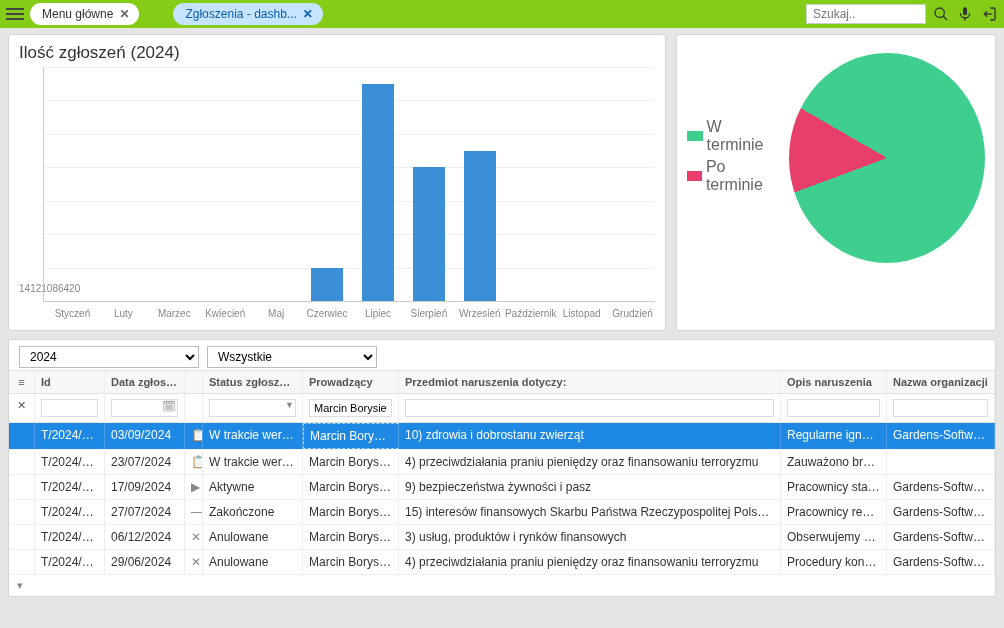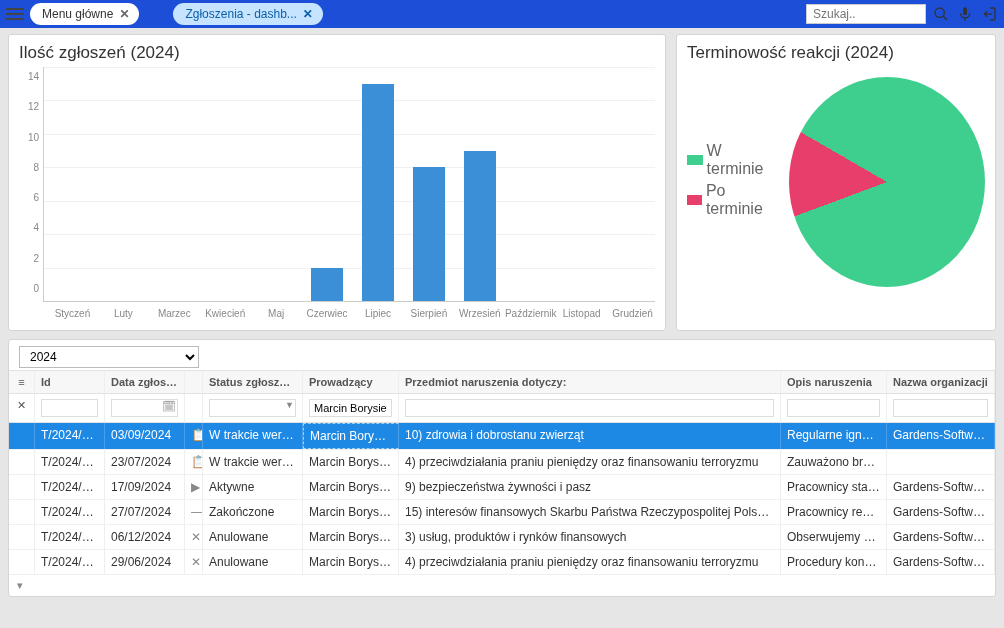--- a/index.html
+++ b/index.html
@@ -1,33 +1,33 @@
 <!DOCTYPE html>
 <html><head>
 <meta charset="utf-8">
 <style>
 * { box-sizing: border-box; margin: 0; padding: 0; }
 body { font-family: -apple-system, BlinkMacSystemFont, "Segoe UI", Arial, sans-serif; background: #e6e6e6; font-size: 13px; color: #333; width: 1004px; height: 628px; overflow: hidden; }
-.toolbar { height: 28px; background: #1d4ed8; display: flex; align-items: center; padding: 0 6px; gap: 6px; }
+.toolbar { height: 28px; background: #84cc16; display: flex; align-items: center; padding: 0 6px; gap: 6px; }
 .hamburger { width: 18px; height: 18px; display: flex; flex-direction: column; justify-content: center; gap: 3px; cursor: pointer; }
 .hamburger span { height: 2px; background: #444; }
 .tab { background: #fff; border-radius: 14px; padding: 4px 10px 4px 12px; display: inline-flex; align-items: center; gap: 6px; font-size: 12px; cursor: pointer; }
 .tab.active { background: #c6e4ff; color: #0a5fa8; margin-left: 28px; }
 .tab .x { color: #666; cursor: pointer; font-weight: bold; }
 .tab.active .x { color: #0a5fa8; }
 .spacer { flex: 1; }
 .search-box { width: 120px; height: 20px; font-size: 12px; padding: 2px 6px; border: 1px solid #ccc; background: #fff; }
 .tb-icon { width: 18px; height: 18px; display: flex; align-items: center; justify-content: center; cursor: pointer; color: #333; }
 .content { padding: 6px 8px; display: flex; gap: 10px; }
 .card { background: #fff; border: 1px solid #d5d5d5; border-radius: 3px; padding: 8px 10px; }
 .card-left { flex: 1; }
 .card-right { width: 320px; }
 .card h2 { font-size: 17px; font-weight: 500; color: #333; margin-bottom: 4px; }
 .chart-wrap { display: flex; height: 255px; }
-.y-axis { width: 24px; display: flex; flex-direction: column; justify-content: space-between; align-items: flex-end; font-size: 10px; color: #888; padding: 4px 4px 28px 0; }
+.y-axis { width: 24px; display: flex; flex-direction: row; justify-content: space-between; align-items: flex-end; font-size: 10px; color: #888; padding: 4px 4px 28px 0; }
 .chart-area { flex: 1; position: relative; border-left: 1px solid #ccc; border-bottom: 1px solid #ccc; margin-bottom: 20px; display: flex; align-items: flex-end; }
 .bar-col { flex: 1; display: flex; flex-direction: column; align-items: center; justify-content: flex-end; height: 100%; position: relative; margin-left: 6px; }
 .bar { width: 70%; background: #3b8fd6; }
 .bar-label { position: absolute; bottom: -18px; font-size: 10px; color: #888; white-space: nowrap; }
 .gridlines { position: absolute; inset: 0; display: flex; flex-direction: column; pointer-events: none; }
 .gridlines div { flex: 1; border-top: 1px solid #f0f0f0; }
 .pie-wrap { display: flex; align-items: center; gap: 8px; padding: 10px 0; }
 .pie-legend { font-size: 16px; color: #666; }
 .leg-item { display: flex; align-items: center; gap: 4px; margin-bottom: 4px; }
 .leg-sw { width: 16px; height: 10px; }
@@ -169,40 +169,40 @@
             <div class="bar-label">Listopad</div>
           </div>
           <div class="bar-col">
             <div class="bar" style="height: 0%;"></div>
             <div class="bar-label">Grudzień</div>
           </div>
         </div>
     </div>
   </div>
   <div class="card card-right">
-    <h2>Terminowość reakcji (2024)</h2>
     <div class="pie-wrap">
       <div class="pie-legend" id="pie-legend">
           <div class="leg-item">
             <span class="leg-sw" style="background:#3ecf8e"></span>
             <span>W terminie</span>
           </div>
           <div class="leg-item">
             <span class="leg-sw" style="background:#e83e6b"></span>
             <span>Po terminie</span>
           </div>
         </div>
       <div class="pie" id="pie" style="background: conic-gradient(from -60deg, rgb(62, 207, 142) 0deg, rgb(62, 207, 142) 309.6deg, rgb(232, 62, 107) 309.6deg, rgb(232, 62, 107) 360deg);"></div>
     </div>
   </div>
 </div>
 
 <div class="table-panel">
   <div class="table-head">
     <select class="select sel-year"><option>2024</option></select>
+    <select class="select sel-filter"><option>Wszystkie</option></select>
   </div>
   <div class="grid-header">
     <div class="col-menu">≡</div>
     <div class="col-id">Id</div>
     <div class="col-date">Data zgłoszenia</div>
     <div class="col-si"></div>
     <div class="col-status"><span>Status zgłoszenia</span></div>
     <div class="col-lead">Prowadzący</div>
     <div class="col-subject">Przedmiot naruszenia dotyczy:</div>
     <div class="col-desc">Opis naruszenia</div>

